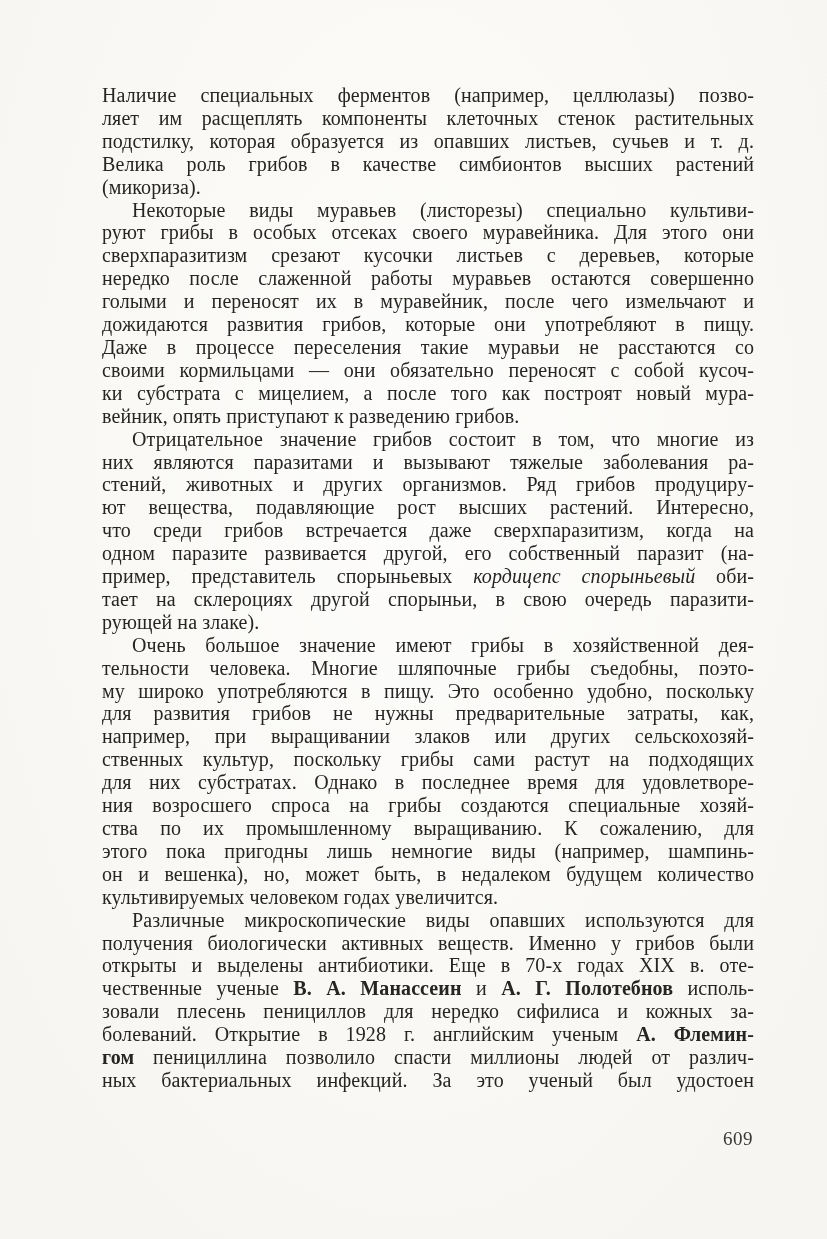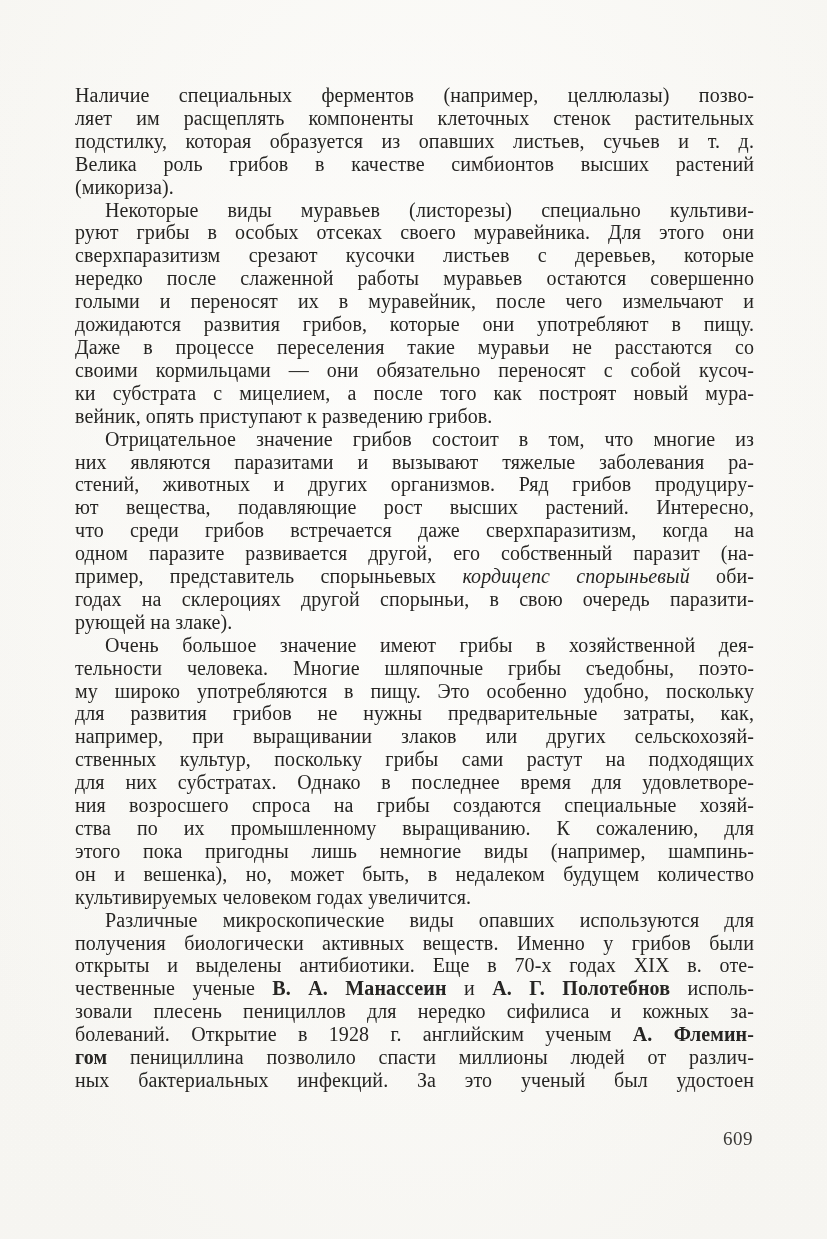--- a/index.html
+++ b/index.html
@@ -28,20 +28,21 @@
     width: 679px;
     color: #262523;
     font-size: 20px;
     line-height: 22.9px;
     letter-spacing: 0.1px;
   }
   .line {
     text-align: justify;
     text-align-last: justify;
     min-height: 22.9px;
+    margin-left: 27px;
   }
   .line.lastline {
     text-align-last: left;
   }
   .line.indented {
     text-indent: 30px;
   }
   .seg-b { font-weight: bold; }
   .seg-i { font-style: italic; }
   .page-number {
@@ -73,21 +74,21 @@
       <div class="line"><span>своими кормильцами — они обязательно переносят с собой кусоч-</span></div>
       <div class="line"><span>ки субстрата с мицелием, а после того как построят новый мура-</span></div>
       <div class="line lastline"><span>вейник, опять приступают к разведению грибов.</span></div>
       <div class="line indented"><span>Отрицательное значение грибов состоит в том, что многие из</span></div>
       <div class="line"><span>них являются паразитами и вызывают тяжелые заболевания ра-</span></div>
       <div class="line"><span>стений, животных и других организмов. Ряд грибов продуциру-</span></div>
       <div class="line"><span>ют вещества, подавляющие рост высших растений. Интересно,</span></div>
       <div class="line"><span>что среди грибов встречается даже сверхпаразитизм, когда на</span></div>
       <div class="line"><span>одном паразите развивается другой, его собственный паразит (на-</span></div>
       <div class="line"><span>пример, представитель спорыньевых </span><span class="seg-i">кордицепс спорыньевый</span><span> оби-</span></div>
-      <div class="line"><span>годах на склероциях другой спорыньи, в свою очередь паразити-</span></div>
+      <div class="line"><span>тает на склероциях другой спорыньи, в свою очередь паразити-</span></div>
       <div class="line lastline"><span>рующей на злаке).</span></div>
       <div class="line indented"><span>Очень большое значение имеют грибы в хозяйственной дея-</span></div>
       <div class="line"><span>тельности человека. Многие шляпочные грибы съедобны, поэто-</span></div>
       <div class="line"><span>му широко употребляются в пищу. Это особенно удобно, поскольку</span></div>
       <div class="line"><span>для развития грибов не нужны предварительные затраты, как,</span></div>
       <div class="line"><span>например, при выращивании злаков или других сельскохозяй-</span></div>
       <div class="line"><span>ственных культур, поскольку грибы сами растут на подходящих</span></div>
       <div class="line"><span>для них субстратах. Однако в последнее время для удовлетворе-</span></div>
       <div class="line"><span>ния возросшего спроса на грибы создаются специальные хозяй-</span></div>
       <div class="line"><span>ства по их промышленному выращиванию. К сожалению, для</span></div>

